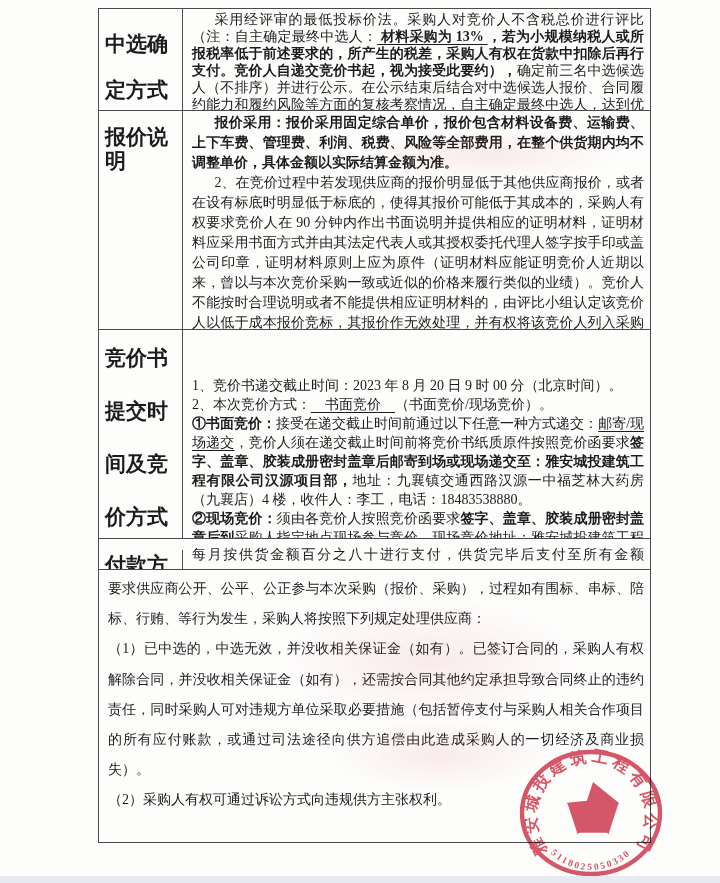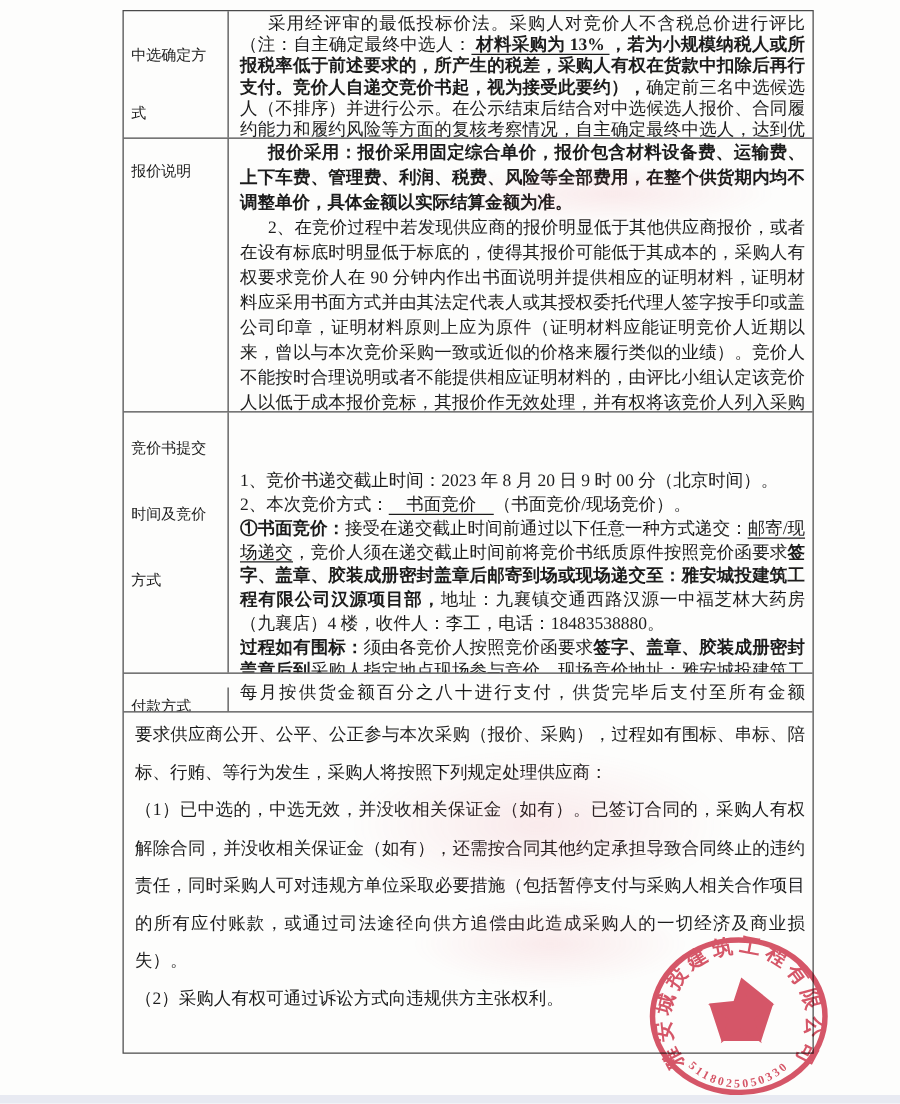--- a/index.html
+++ b/index.html
@@ -19,21 +19,21 @@
   .doc-table{
     position:absolute;left:98px;top:8px;width:551px;
     border:1px solid var(--table-border);
     background:transparent;
   }
   .row{display:flex;border-bottom:1px solid var(--table-border);box-sizing:border-box;}
   .row:last-child{border-bottom:none;}
   .cell{box-sizing:border-box;overflow:hidden;}
   .label{
     width:84px;flex:0 0 84px;border-right:1px solid var(--table-border);
-    font-weight:normal;font-size:12px;padding:0 6px;
+    font-weight:bold;font-size:21px;padding:0 6px;
   }
   .content{flex:1;font-size:14px;padding:2px 6px 0 9px;text-align:justify;}
   .content p{margin:0;}
   .indent{text-indent:1.6em;}
   .b{font-weight:bold;}
   .u{text-decoration:underline;text-underline-offset:3px;}
   
   .r0{height:102px;}
   .r0 .label{padding-top:12px;line-height:46px;}
   .r0 .content{line-height:17px;}
@@ -91,21 +91,21 @@
       <p class="indent"><span>2、在竞价过程中若发现供应商的报价明显低于其他供应商报价，或者在设有标底时明显低于标底的，使得其报价可能低于其成本的，采购人有权要求竞价人在 90 分钟内作出书面说明并提供相应的证明材料，证明材料应采用书面方式并由其法定代表人或其授权委托代理人签字按手印或盖公司印章，证明材料原则上应为原件（证明材料应能证明竞价人近期以来，曾以与本次竞价采购一致或近似的价格来履行类似的业绩）。竞价人不能按时合理说明或者不能提供相应证明材料的，由评比小组认定该竞价人以低于成本报价竞标，其报价作无效处理，并有权将该竞价人列入采购人黑名单。</span></p>
     </div>
   </div>
 
   <div class="row r2">
     <div class="cell label">竞价书提交时间及竞价方式</div>
     <div class="cell content">
       <p><span>1、竞价书递交截止时间：2023 年 8 月 20 日 9 时 00 分（北京时间）。</span></p>
       <p><span>2、本次竞价方式：</span><span class="u">　书面竞价　</span><span>（书面竞价/现场竞价）。</span></p>
       <p><span class="b">①书面竞价：</span><span>接受在递交截止时间前通过以下任意一种方式递交：</span><span class="u">邮寄/现场递交</span><span>，竞价人须在递交截止时间前将竞价书纸质原件按照竞价函要求</span><span class="b">签字、盖章、胶装成册密封盖章后邮寄到场或现场递交至：雅安城投建筑工程有限公司汉源项目部，</span><span>地址：九襄镇交通西路汉源一中福芝林大药房（九襄店）4 楼，收件人：李工，电话：18483538880。</span></p>
-      <p><span class="b">过程如有围标：</span><span>须由各竞价人按照竞价函要求</span><span class="b">签字、盖章、胶装成册密封盖章后到</span><span>采购人指定地点现场参与竞价。现场竞价地址：雅安城投建筑工程有限公司汉源项目部，九襄镇交通西路汉源一中福芝林大药房（九襄店）4 楼，联系人及电话：李工 18483538880。</span></p>
+      <p><span class="b">②现场竞价：</span><span>须由各竞价人按照竞价函要求</span><span class="b">签字、盖章、胶装成册密封盖章后到</span><span>采购人指定地点现场参与竞价。现场竞价地址：雅安城投建筑工程有限公司汉源项目部，九襄镇交通西路汉源一中福芝林大药房（九襄店）4 楼，联系人及电话：李工 18483538880。</span></p>
     </div>
   </div>
 
   <div class="row r3">
     <div class="cell label">付款方式</div>
     <div class="cell content">
       <p><span>每月按供货金额百分之八十进行支付，供货完毕后支付至所有金额 100%。</span></p>
     </div>
   </div>
 

